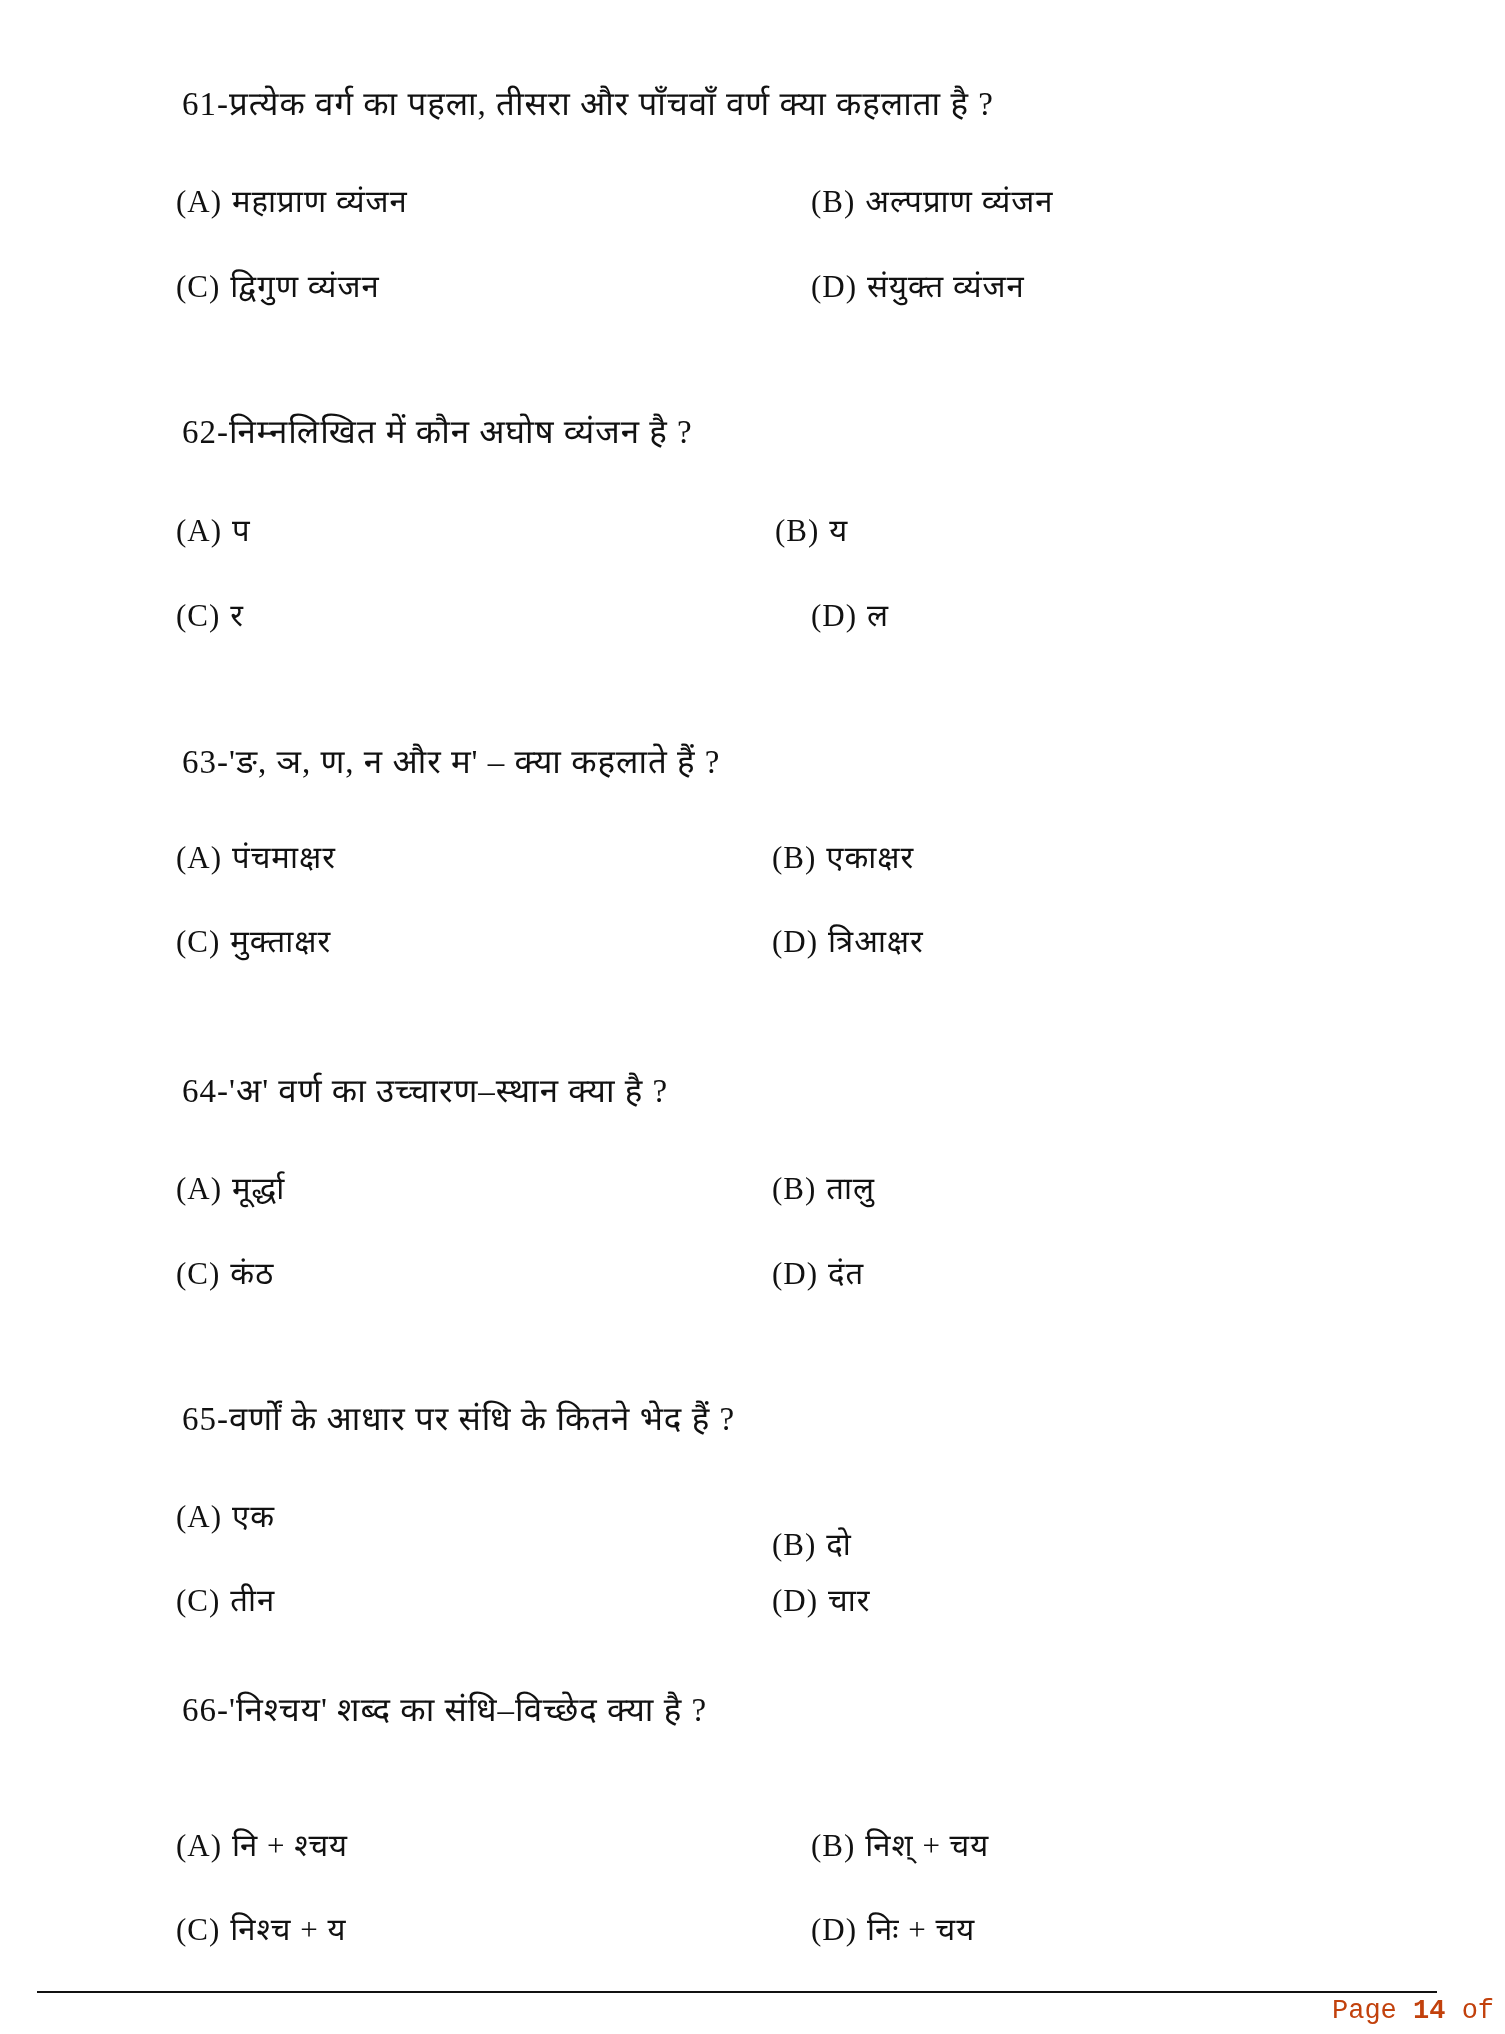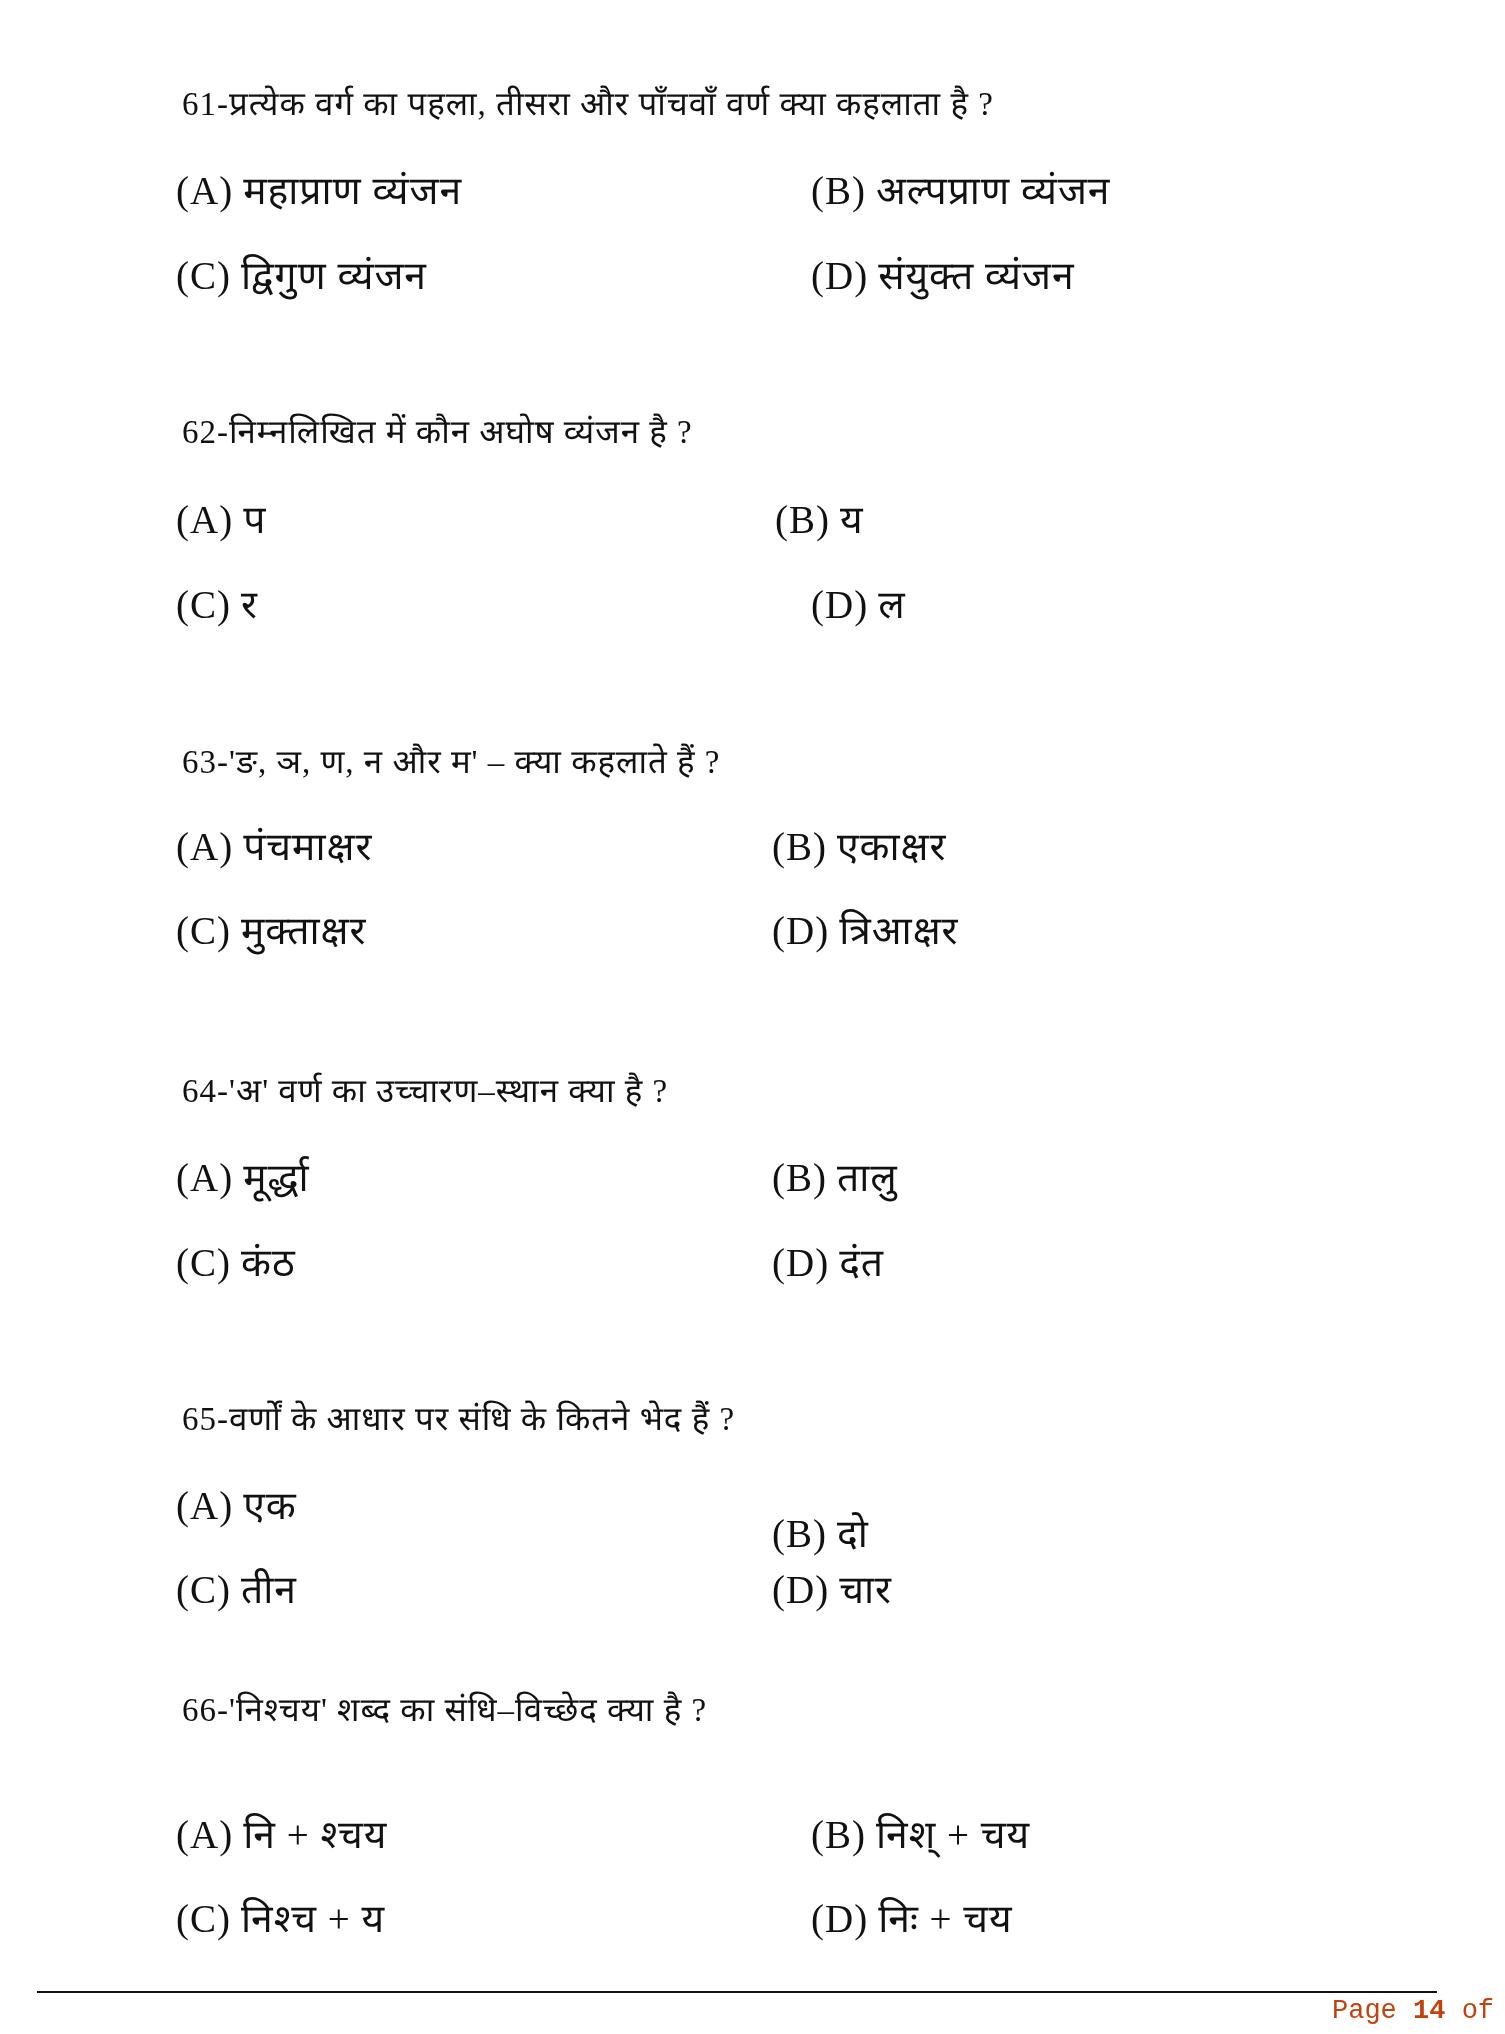--- a/index.html
+++ b/index.html
@@ -1,19 +1,19 @@
 <!DOCTYPE html>
 <html><head>
 <meta charset="utf-8">
 <style>
   html, body { margin:0; padding:0; background:#ffffff; }
   body { width:1505px; height:2034px; position:relative; overflow:hidden;
          font-family:"Liberation Serif","DejaVu Serif",serif; color:#111; }
   .q { position:absolute; left:138px; font-size:33px; line-height:40px; white-space:nowrap; letter-spacing:1px;margin-left:44px; }
-  .opt { position:absolute; font-size:39px; line-height:40px; white-space:nowrap; letter-spacing:1px; }
+  .opt { position:absolute; font-size:31px; line-height:40px; white-space:nowrap; letter-spacing:1px;margin-top:11px; }
   .lab { margin-right:10px; }
   .footer-line { position:absolute; left:37px; top:1991px; width:1400px; height:2px; background:#111; }
   .page-num { position:absolute; left:1332px; top:1994px; font-family:Liberation Mono, monospace; font-size:27px; line-height:34px; color:#c2410c; }
   .page-num b { font-weight:700; }
 </style>
 </head>
 <body>
 
 <div class="q" style="top:84px">
   <span>61-</span><span>प्रत्येक वर्ग का पहला, तीसरा और पाँचवाँ वर्ण क्या कहलाता है ?</span>

